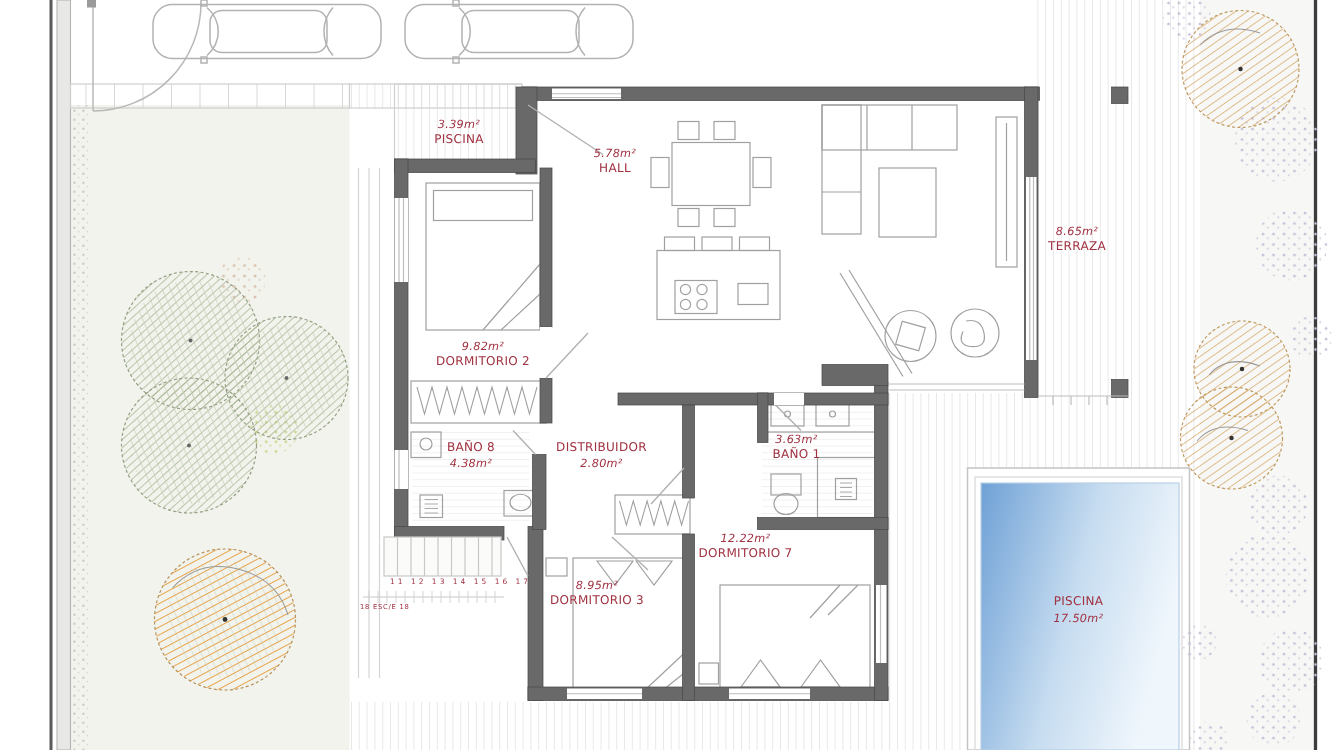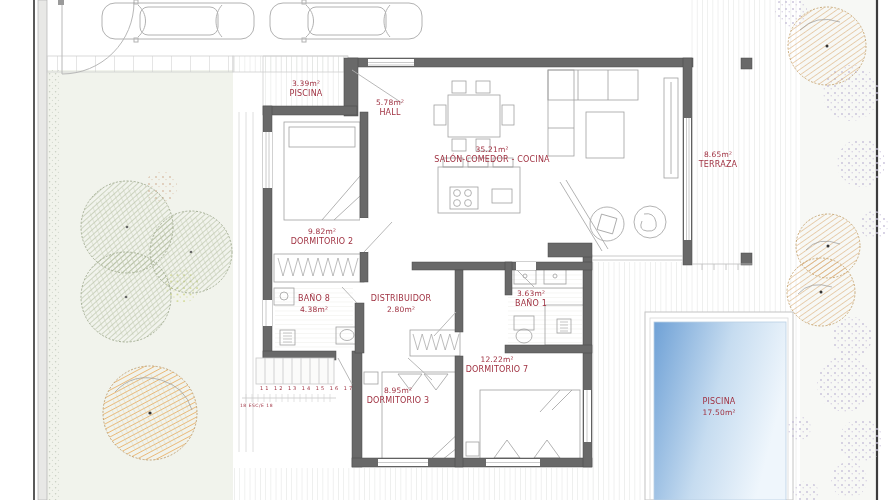--- a/index.html
+++ b/index.html
@@ -7,21 +7,21 @@
     position:relative;width:890px;height:500px;overflow:hidden;background:#ffffff;
     font-family:"DejaVu Sans",sans-serif;
   }
   .stage svg{position:absolute;left:0;top:0;}
   .lbl{
     position:absolute;transform:translate(-50%,-50%);
     color:#a03242;text-align:center;font-size:8px;line-height:1.35;
     white-space:nowrap;letter-spacing:.2px;
   }
   .lbl span{display:block;}
-  .lbl .l0{font-size:7.5px;}
+  .lbl .l0{font-size:7.5px;font-style:italic;}
   .tiny{
     position:absolute;color:#a03242;font-size:5px;line-height:1;letter-spacing:2px;
     white-space:nowrap;
   }
   .tiny2{
     position:absolute;color:#a03242;font-size:4.5px;line-height:1;letter-spacing:.5px;
     white-space:nowrap;
   }
 </style>
 </head>
@@ -377,27 +377,23 @@
     <circle cx="827" cy="46" r="1.5" fill="#333"></circle>
         <circle cx="828" cy="246" r="1.5" fill="#333"></circle>
         <circle cx="821" cy="292" r="1.5" fill="#333"></circle>
   </g>
 </svg>
 
 <div class="lbl" style="left:306px;top:89px">
   <span class="l0">3.39m²</span>
   <span class="l1">PISCINA</span>
 </div>
-<div class="lbl" style="left:390px;top:108px">
+<div class="lbl" style="left:410px;top:108px">
   <span class="l0">5.78m²</span>
   <span class="l1">HALL</span>
-</div>
-<div class="lbl" style="left:492px;top:155px">
-  <span class="l0">35.21m²</span>
-  <span class="l1">SALÓN-COMEDOR - COCINA</span>
 </div>
 <div class="lbl" style="left:718px;top:160px">
   <span class="l0">8.65m²</span>
   <span class="l1">TERRAZA</span>
 </div>
 <div class="lbl" style="left:322px;top:237px">
   <span class="l0">9.82m²</span>
   <span class="l1">DORMITORIO 2</span>
 </div>
 <div class="lbl" style="left:314px;top:304px">

